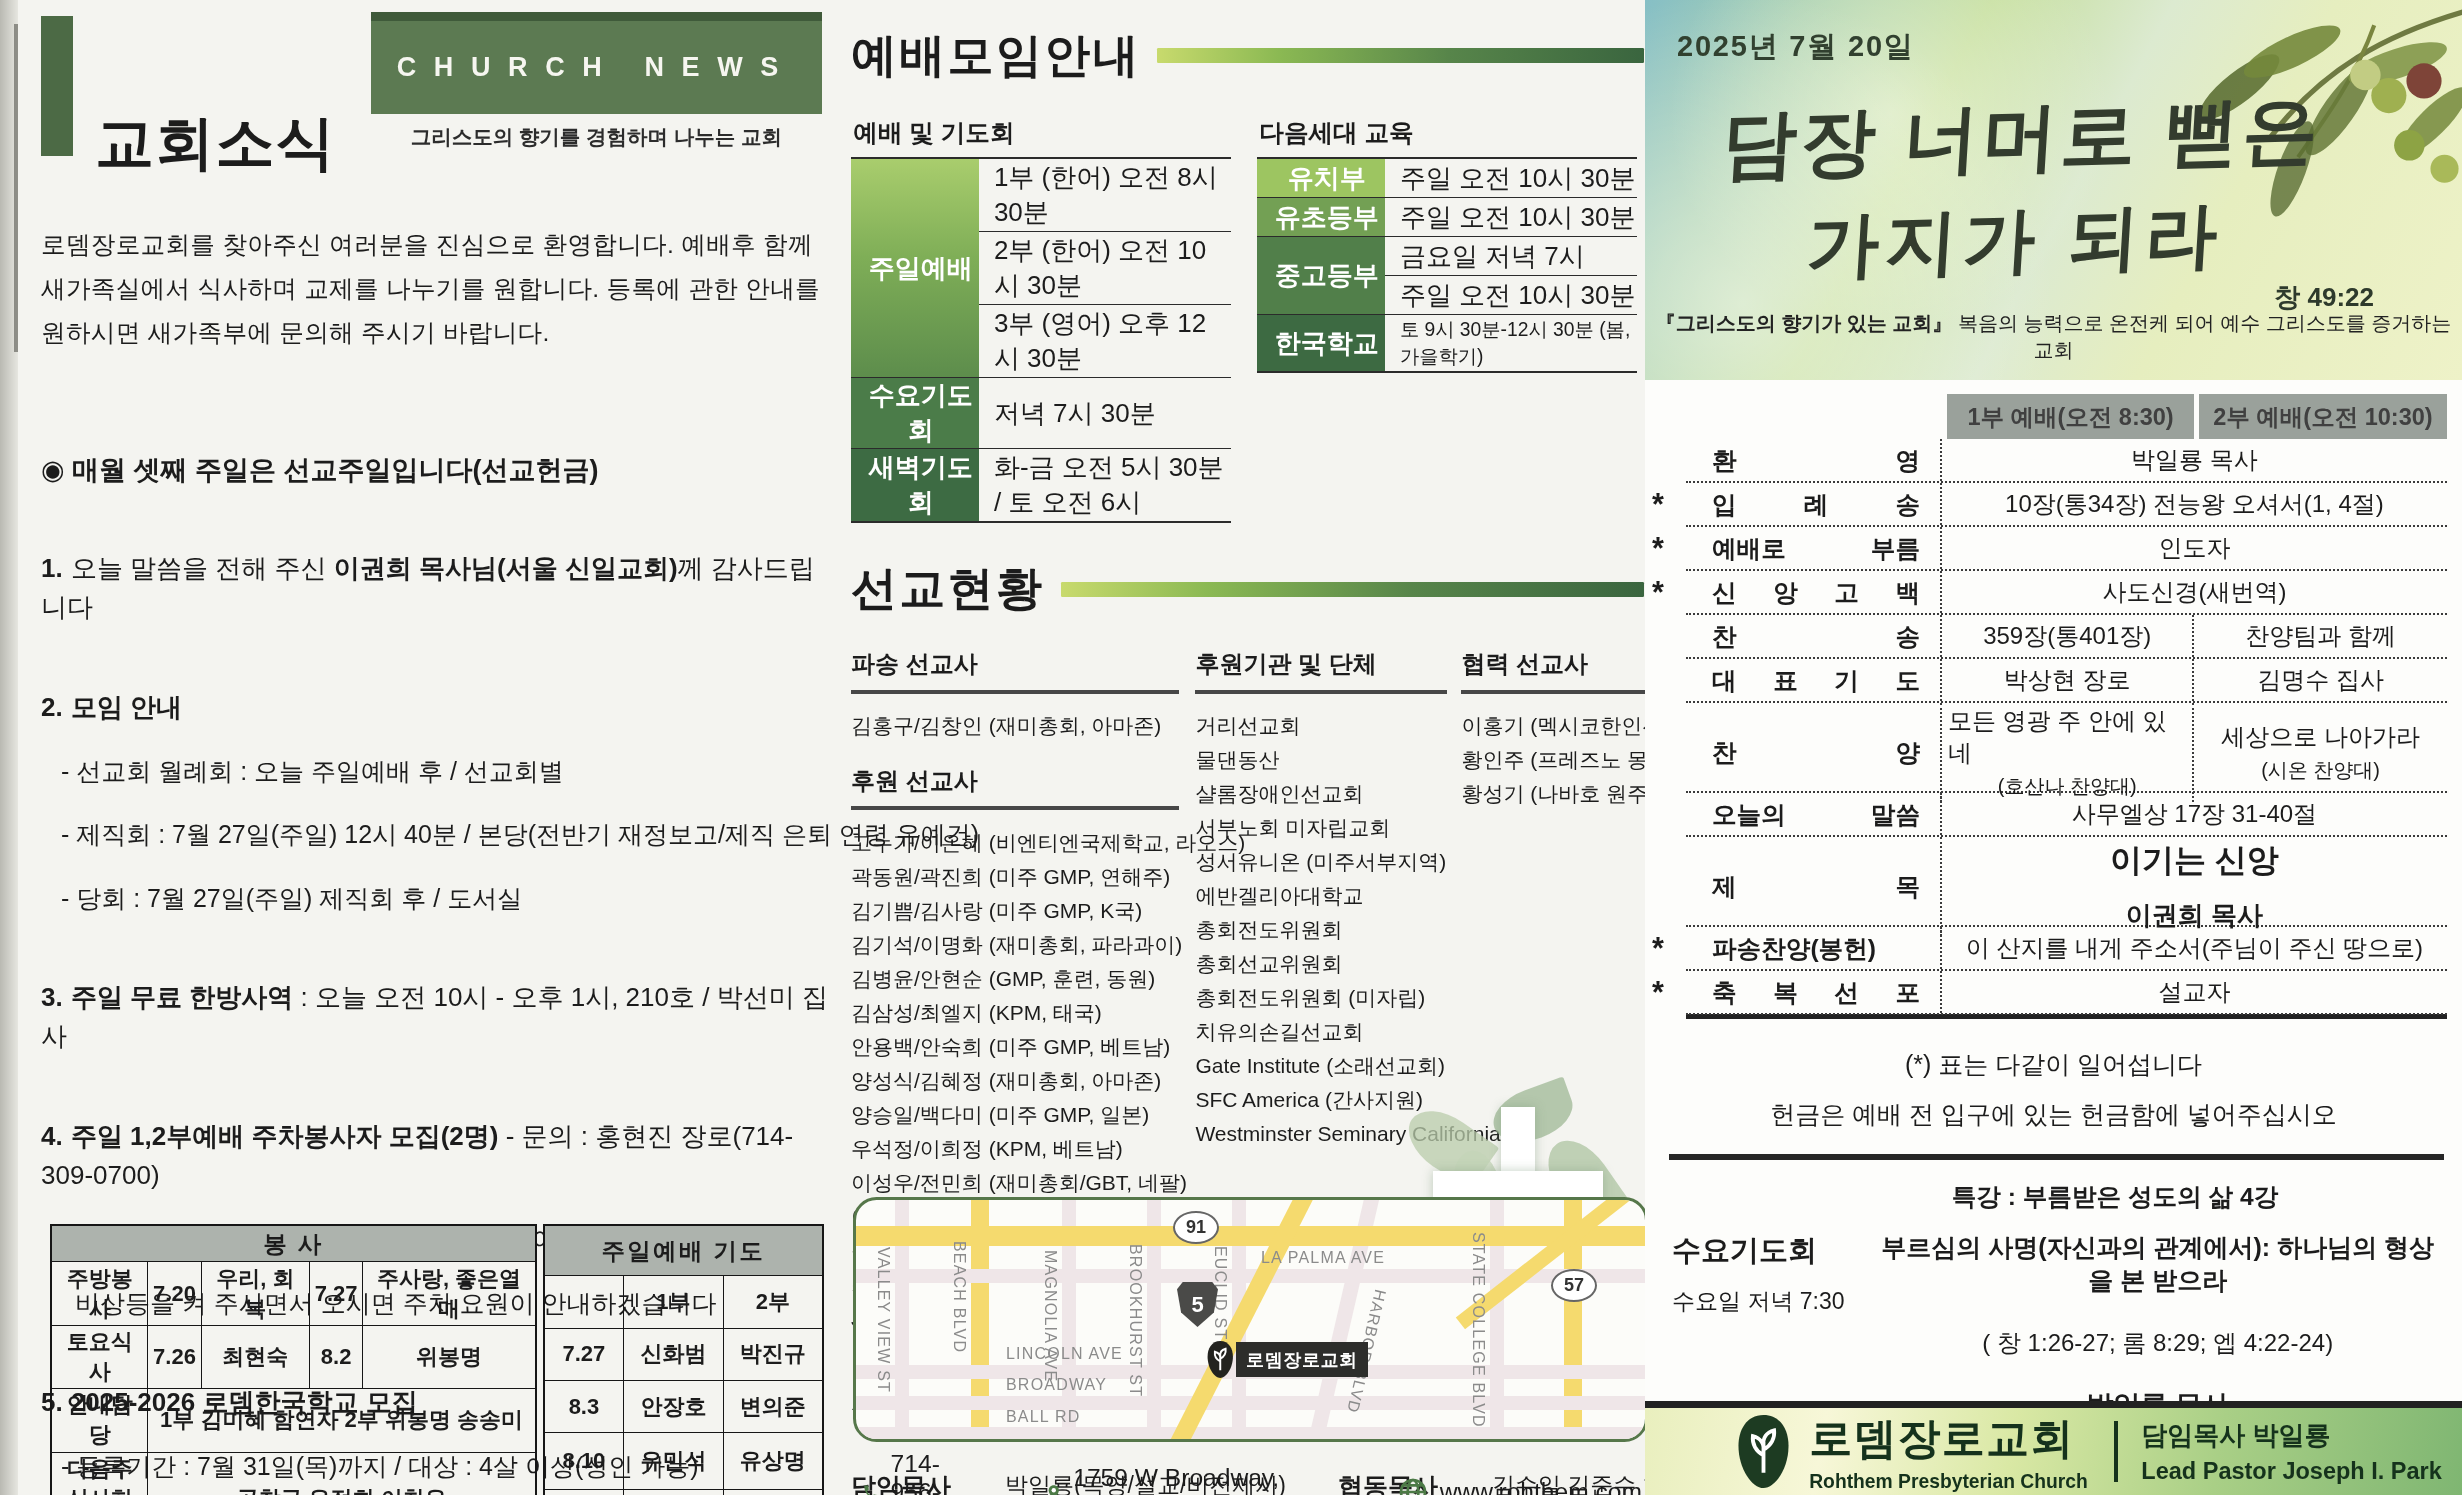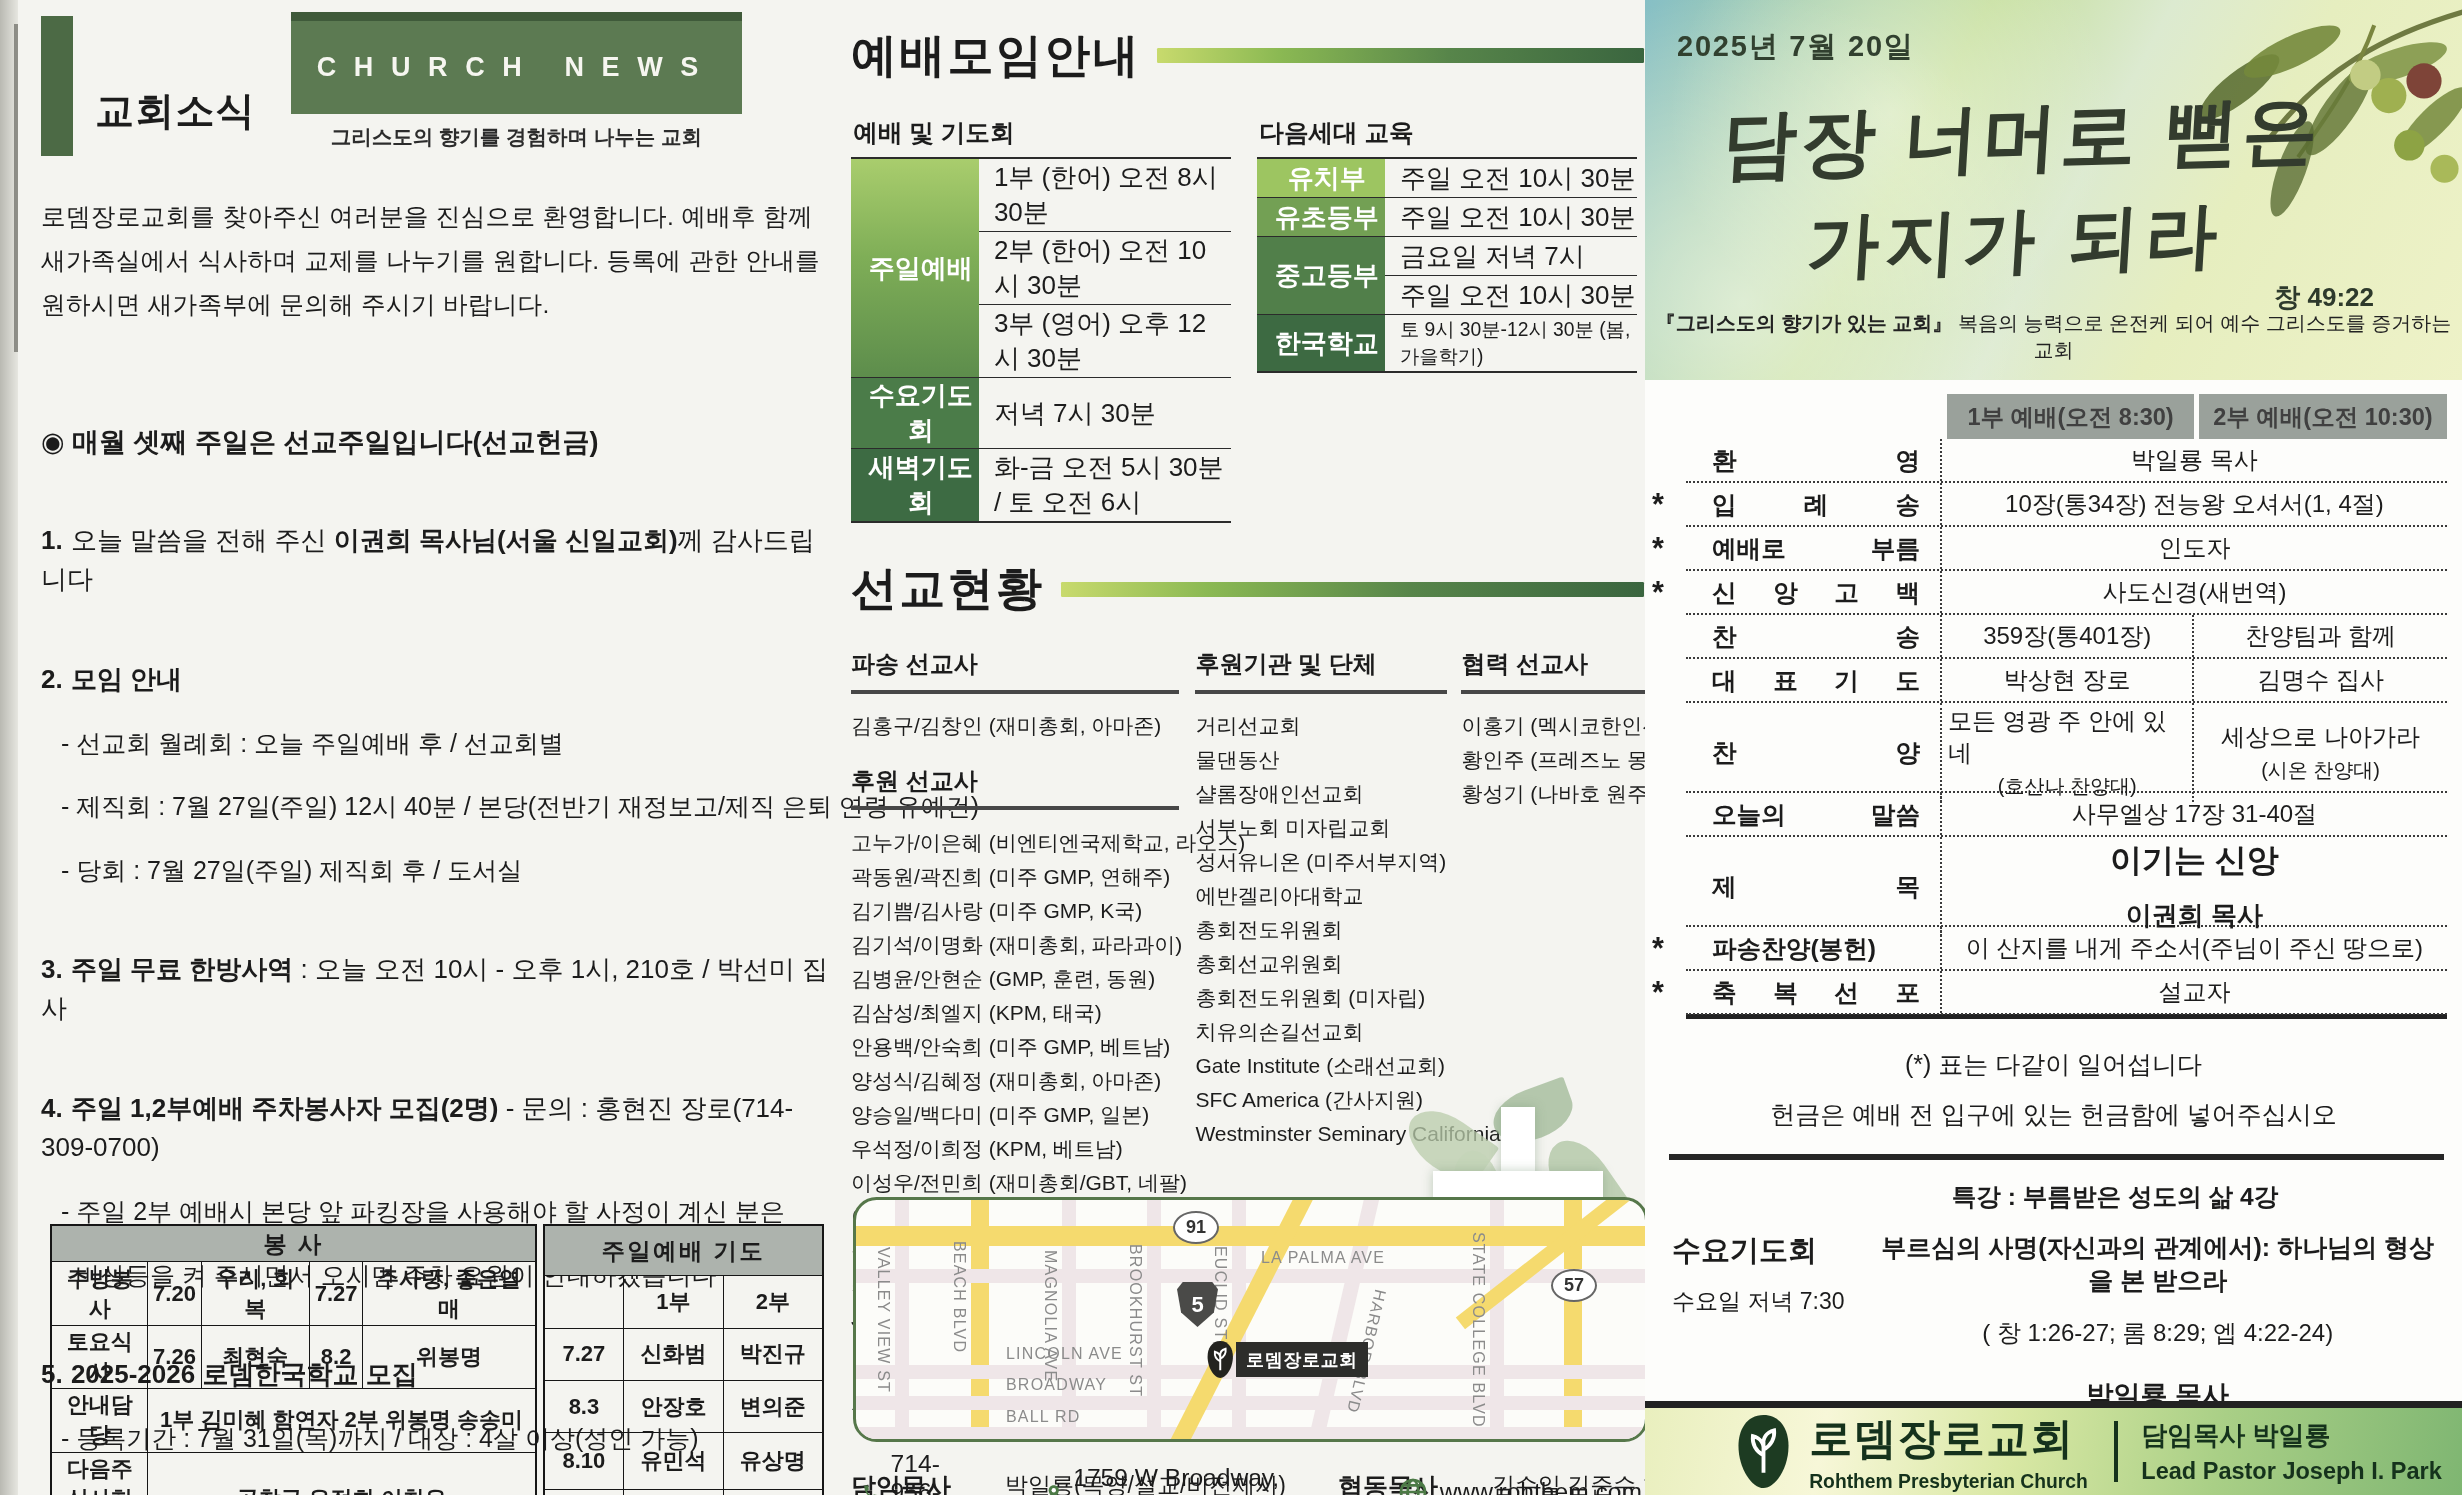--- a/index.html
+++ b/index.html
@@ -6,21 +6,21 @@
   .page{position:relative;width:2462px;height:1495px;background:#f4f4f0;overflow:hidden;
         font-family:"Liberation Sans","DejaVu Sans",sans-serif;color:#1c1c1c;}
   .scan-edge{position:absolute;left:0;top:0;bottom:0;width:17.6px;
         background:linear-gradient(90deg,#b9b9b2,#e6e6e0);}
   .scan-line{position:absolute;left:14px;top:23.5px;width:4.1px;height:328px;background:#55554f;opacity:.6;}
 
   
   .col-left{position:absolute;left:41px;top:16.4px;width:791px;}
   .mast{display:flex;align-items:flex-start;}
   .mast-bar{width:32px;height:140px;background:#4c6a45;margin-right:22px;flex:none;}
-  .mast-title{font-size:39px;font-weight:600;letter-spacing:1.2px;margin-top:68px;white-space:nowrap;}
+  .mast-title{font-size:59px;font-weight:600;letter-spacing:1.2px;margin-top:88px;white-space:nowrap;}
   .mast-title b{font-weight:900;}
   .mast-right{margin-left:35px;margin-top:-4.7px;}
   .banner{width:451px;height:93px;background:#5c7a52;display:flex;align-items:center;justify-content:center;
           color:#f6f6f0;font-size:27px;font-weight:700;letter-spacing:17.6px;border-top:9.4px solid #3f5a3a;}
   .tagline{margin-top:9.4px;text-align:center;font-size:20.5px;font-weight:700;color:#2c2c2c;}
   .welcome{margin-top:39px;font-size:24.6px;line-height:1.78;letter-spacing:0.3px;}
   .bullet{margin-top:97px;font-size:27px;font-weight:800;}
   .item{margin-top:61px;font-size:26px;line-height:1.5;}
   .item .num{font-weight:800;margin-right:8.2px;}
   .item .bold{font-weight:800;}
@@ -134,21 +134,21 @@
   
   .notes{margin-top:20px;text-align:center;font-size:25px;line-height:2.0;}
   .hr-thick{height:6.4px;background:#262626;margin:15.2px 17.6px 0 23.5px;}
   .special{margin:20px 0 0 0;text-align:center;padding-left:123px;font-size:24.6px;font-weight:700;}
   .blk{display:grid;margin:17.6px 17.6px 0 27px;}
   .blk.wed{grid-template-columns:199px 1fr;}
   .blk.dawn{grid-template-columns:235px 1fr;border-top:2.9px dotted #333;padding-top:16.4px;margin-top:20px;}
   .blk .bt{font-size:29px;font-weight:900;}
   .blk .btime{font-size:23px;margin-top:15.2px;}
   .blk .bc1{font-size:25px;font-weight:800;text-align:center;}
-  .blk .bc2{font-size:24px;text-align:center;margin-top:20px;}
+  .blk .bc2{font-size:24px;text-align:center;margin-top:30px;}
   .blk .bsp{font-size:27px;font-weight:800;text-align:center;margin-top:28px;}
   .pfoot{position:absolute;left:0;right:0;bottom:0;height:87px;border-top:7px solid #222;
      background:linear-gradient(100deg,#e9efbe 0%,#f7f7d8 22%,#d9e8a4 45%,#a9cf86 70%,#7fb672 100%);
      display:flex;align-items:center;padding-left:88px;}
   .pfoot .ko{font-size:43px;font-weight:900;color:#15321c;letter-spacing:1.2px;}
   .pfoot .en{font-size:19.3px;font-weight:700;color:#15321c;margin-top:2.3px;}
   .pfoot .vd{width:4.1px;height:61px;background:#15321c;margin:0 23.5px 0 26px;}
   .pfoot .pk{font-size:26px;font-weight:800;color:#15321c;}
   .pfoot .pe{font-size:23.5px;font-weight:700;color:#15321c;margin-top:4.7px;}
 </style>

